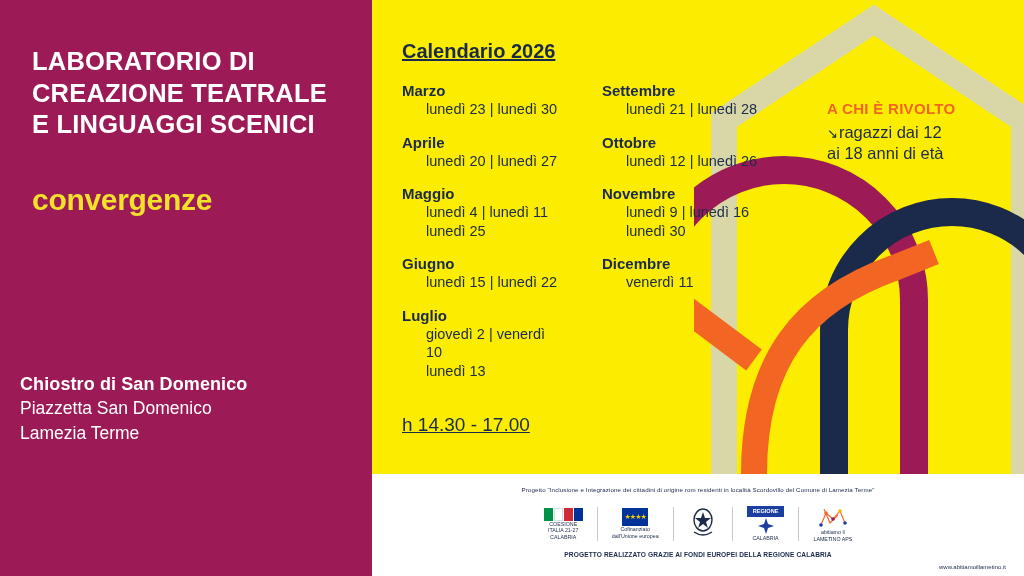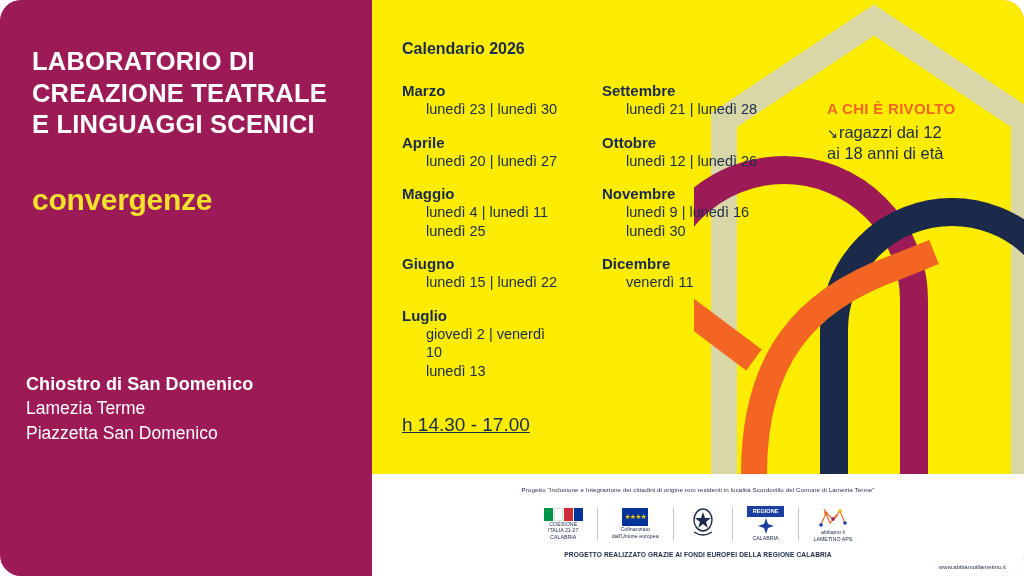--- a/index.html
+++ b/index.html
@@ -12,21 +12,20 @@
     height: 576px;
     font-family: "Liberation Sans", sans-serif;
     overflow: hidden;
   }
   .poster {
     position: relative;
     width: 1024px;
     height: 576px;
     overflow: hidden;
     background: #f0abfc;
-    border-radius: 21px;
   }
 
   
   .left-panel {
     position: absolute;
     left: 0; top: 0;
     width: 372px;
     height: 576px;
     background: #9c1b56;
     box-sizing: border-box;
@@ -63,21 +62,21 @@
     color: #f2e12b;
     font-weight: bold;
     font-size: 15.5px;
   }
   .curated .org2 {
     color: #ffffff;
     font-size: 15.5px;
   }
   .venue {
     position: absolute;
-    left: 26px;
+    left: 20px;
     top: 374px;
     color: #ffffff;
   }
   .venue-name {
     font-weight: bold;
     font-size: 18px;
     letter-spacing: 0.1px;
   }
   .venue-line {
     font-size: 17.5px;
@@ -100,23 +99,24 @@
     position: absolute;
     right: 0; top: 0;
     width: 330px;
     height: 474px;
     overflow: hidden;
   }
 
   .cal-title {
     position: absolute;
     left: 30px; top: 40px;
-    font-size: 16px;
-    font-weight: bold;
-    color: #1b2a4a;
+    font-size: 20px;
+    font-weight: bold;
+    color: #1b2a4a;
+    text-decoration: underline;
   }
   .cal-cols {
     position: absolute;
     left: 30px;
     top: 82px;
     width: 370px;
     display: flex;
     gap: 40px;
   }
   .cal-col {
@@ -254,22 +254,22 @@
       <span>LABORATORIO DI</span><br>
       <span>CREAZIONE TEATRALE</span><br>
       <span>E LINGUAGGI SCENICI</span>
     </h1>
 
     <div class="brand">convergenze</div>
 
 
     <div class="venue">
       <div class="venue-name">Chiostro di San Domenico</div>
+      <div class="venue-line">Piazzetta San Domenico</div>
       <div class="venue-line">Lamezia Terme</div>
-      <div class="venue-line">Piazzetta San Domenico</div>
     </div>
   </div>
 
   <div class="right-panel">
 
     <div class="graphic">
       <svg width="330" height="474" viewBox="0 0 330 474" xmlns="http://www.w3.org/2000/svg">
 
         <path d="M30 200 L30 120 L180 20 L330 120 L330 200" fill="none" stroke="#d9d6a8" stroke-width="26"></path>
         <path d="M30 200 L30 474" fill="none" stroke="#d9d6a8" stroke-width="26"></path>

